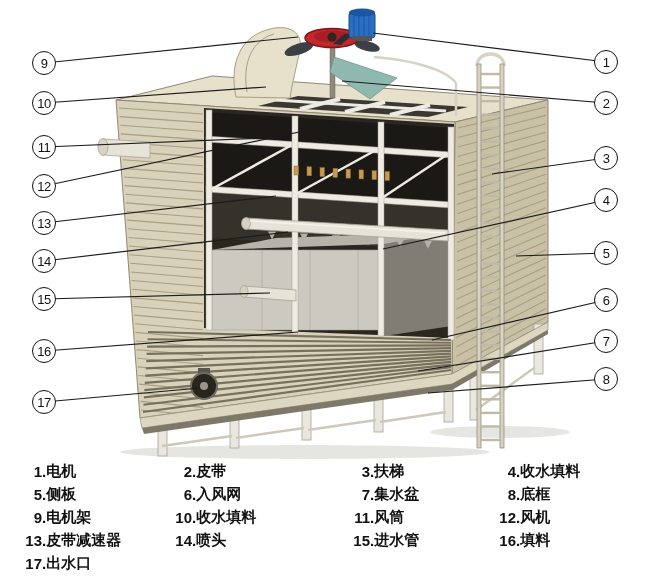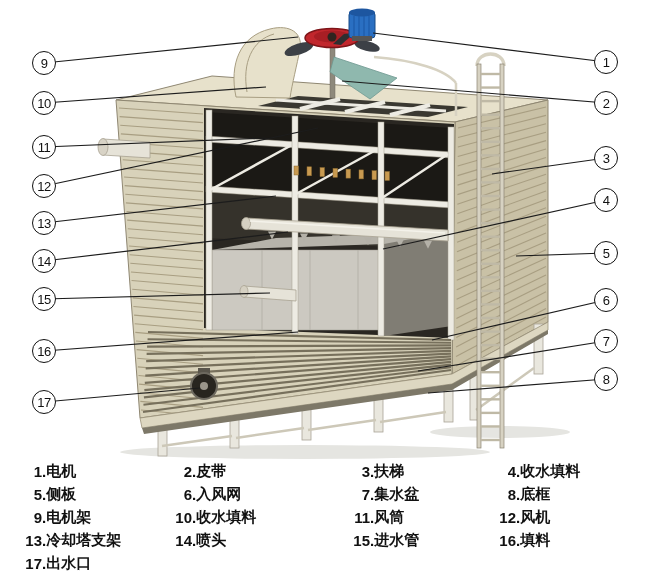--- a/index.html
+++ b/index.html
@@ -407,21 +407,21 @@
         <span class="lg-name">风筒</span>
       </div>
   <div class="lg-item">
         <span class="lg-num">12</span>
         <span class="lg-sep">.</span>
         <span class="lg-name">风机</span>
       </div>
   <div class="lg-item">
         <span class="lg-num">13</span>
         <span class="lg-sep">.</span>
-        <span class="lg-name">冷却塔支架</span>
+        <span class="lg-name">皮带减速器</span>
       </div>
   <div class="lg-item">
         <span class="lg-num">14</span>
         <span class="lg-sep">.</span>
         <span class="lg-name">喷头</span>
       </div>
   <div class="lg-item">
         <span class="lg-num">15</span>
         <span class="lg-sep">.</span>
         <span class="lg-name">进水管</span>

